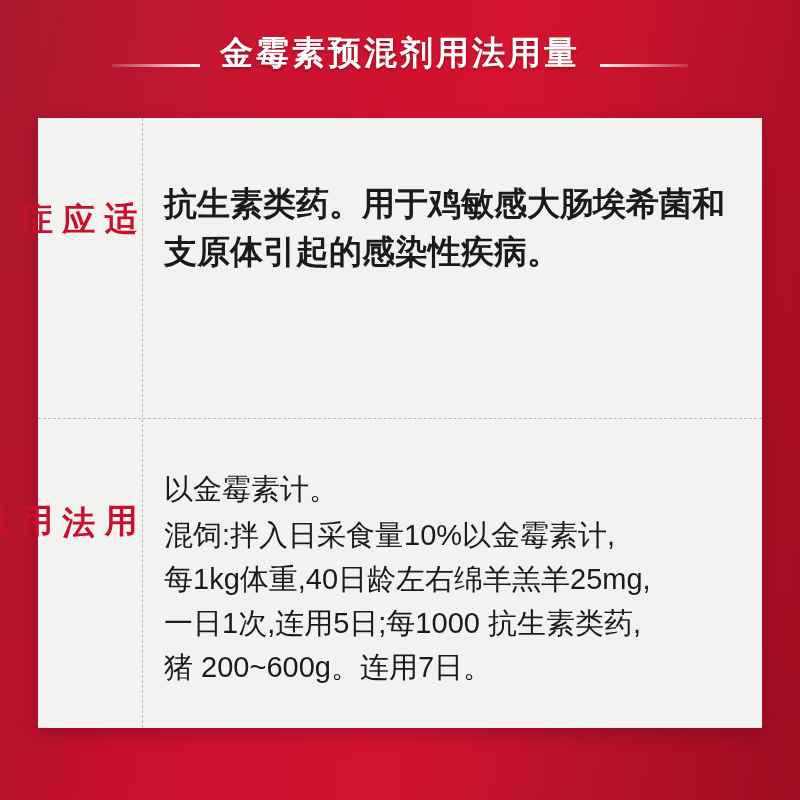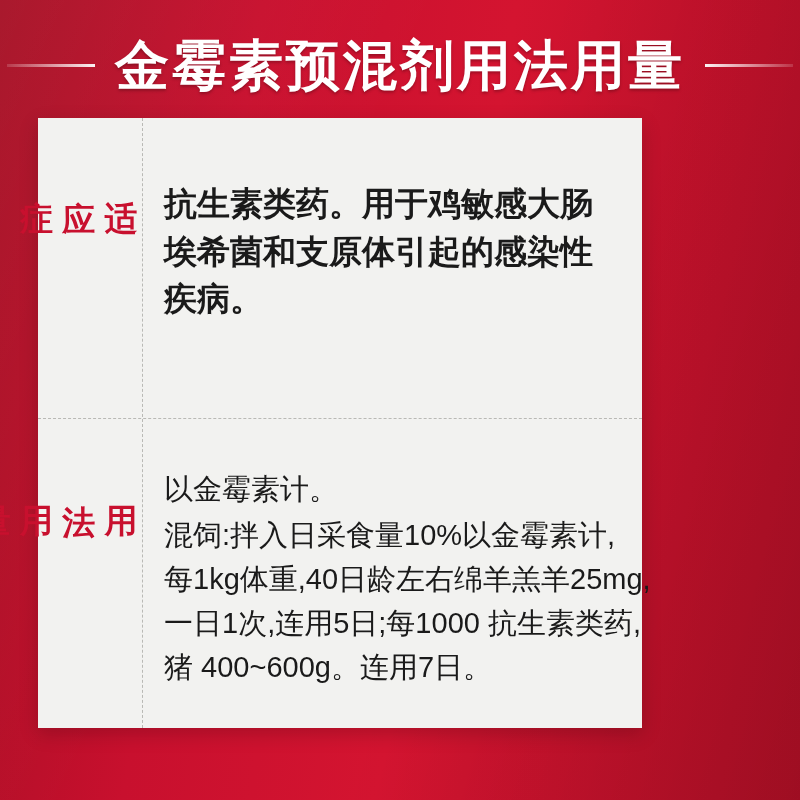--- a/index.html
+++ b/index.html
@@ -36,21 +36,21 @@
     position: absolute;
     top: 34px;
     left: 0;
     width: 800px;
     text-align: center;
     z-index: 3;
   }
   .title {
     display: inline-block;
     position: relative;
-    font-size: 54px;
+    font-size: 33px;
     font-weight: bold;
     color: #ffffff;
     letter-spacing: 3px;
     line-height: 1.15;
     padding: 0 22px;
     text-shadow: 0 2px 3px rgba(0,0,0,0.25);
   }
   .title-rule {
     position: absolute;
     top: 30px;
@@ -61,21 +61,21 @@
   .title-rule.left { left: -86px; }
   .title-rule.right {
     right: -86px;
     background: linear-gradient(270deg, rgba(255,255,255,0.15), rgba(255,255,255,0.95));
   }
 
   .card {
     position: absolute;
     left: 38px;
     top: 118px;
-    width: 604px;
+    width: 724px;
     height: 610px;
     background: #f2f2f0;
     box-shadow: 0 6px 18px rgba(0,0,0,0.18);
     z-index: 2;
   }
   .card-inner {
     position: relative;
     width: 100%;
     height: 100%;
   }
@@ -197,21 +197,21 @@
 
       <div class="section two">
         <div class="label-box">
           <div class="label">用法用量</div>
         </div>
         <div class="body">
           <div class="body-line lead">以金霉素计。</div>
           <div class="body-line">混饲:拌入日采食量10%以金霉素计,</div>
           <div class="body-line">每1kg体重,40日龄左右绵羊羔羊25mg,</div>
           <div class="body-line">一日1次,连用5日;每1000 抗生素类药,</div>
-          <div class="body-line">猪 400~600g。连用7日。</div>
+          <div class="body-line">猪 200~600g。连用7日。</div>
         </div>
       </div>
 
     </div>
   </div>
 
   <div class="bottom-strip"></div>
 </div>
 
 </body></html>

